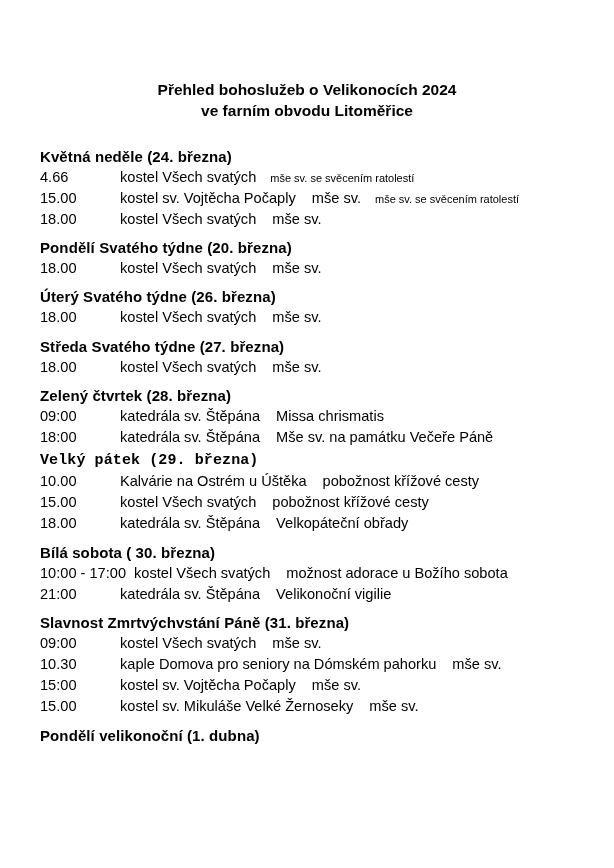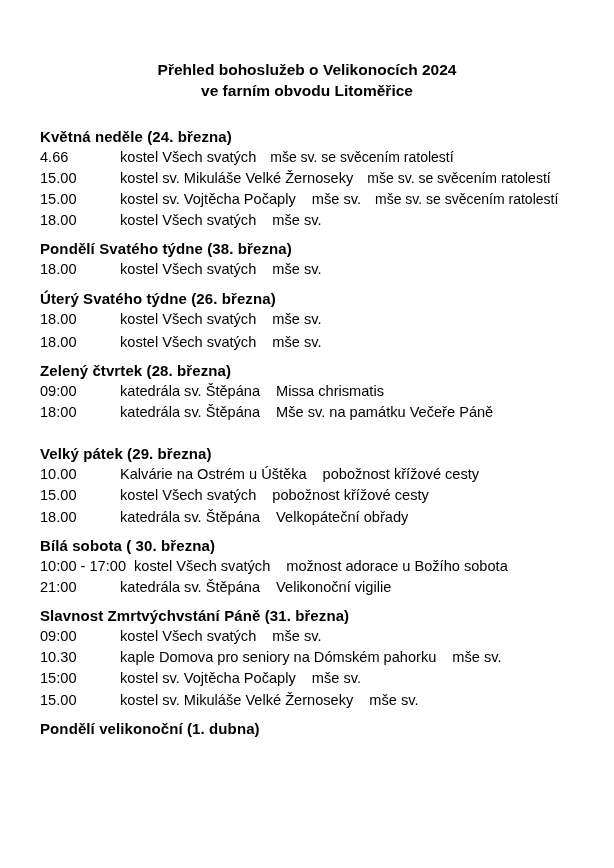--- a/index.html
+++ b/index.html
@@ -12,21 +12,21 @@
     background: #ffffff;
     font-family: "Liberation Sans", sans-serif;
     color: #000000;
     overflow: hidden;
   }
   .page {
     position: relative;
     width: 614px;
     height: 868px;
     box-sizing: border-box;
-    padding: 60px 40px 20px 40px;
+    padding: 80px 40px 20px 40px;
   }
   .title-block {
     text-align: center;
     font-weight: bold;
     font-size: 15.5px;
     line-height: 1.35;
     margin-bottom: 26px;
   }
   .title-line {
     display: block;
@@ -35,21 +35,22 @@
     margin-bottom: 2px;
   }
   .day-heading {
     font-weight: bold;
     font-size: 15px;
     margin-top: 9px;
     margin-bottom: 2px;
     letter-spacing: 0.1px;
   }
   .day-heading.gap-before {
-    margin-top: 22px;
+    margin-top: 4px;
+    font-family: Liberation Mono, monospace;
   }
   .entry {
     font-size: 14.6px;
     line-height: 1.45;
     white-space: nowrap;
     display: block;
   }
   .entry .time {
     display: inline-block;
     min-width: 80px;
@@ -59,53 +60,53 @@
     padding-right: 8px;
   }
   .entry .place {
     display: inline-block;
   }
   .entry .note {
     display: inline-block;
     padding-left: 16px;
   }
   .entry .small-note {
-    font-size: 14px;
+    font-size: 11px;
     display: inline-block;
     padding-left: 14px;
     vertical-align: baseline;
   }
 </style>
 </head>
 <body>
 
 <div class="page">
 
   <div class="title-block">
     <span class="title-line">Přehled bohoslužeb o Velikonocích 2024</span>
     <span class="title-line">ve farním obvodu Litoměřice</span>
   </div>
 
   <div class="content">
       <div class="day-block">
         <div class="day-heading">Květná neděle (24. března)</div>
         <div class="entry"><span class="time">4.66</span><span class="place">kostel Všech svatých</span><span class="small-note">mše sv. se svěcením ratolestí</span></div>
-        <div class="entry"><span class="time">15.00</span><span class="place">kostel sv. Mikuláše Velké Žernoseky</span><span class="small-note">mše sv. se svěcením ratolestí</span></div>
         <div class="entry"><span class="time">15.00</span><span class="place">kostel sv. Vojtěcha Počaply</span><span class="note">mše sv.</span><span class="small-note">mše sv. se svěcením ratolestí</span></div>
         <div class="entry"><span class="time">18.00</span><span class="place">kostel Všech svatých</span><span class="note">mše sv.</span></div>
       </div>
       <div class="day-block">
-        <div class="day-heading">Pondělí Svatého týdne (38. března)</div>
+        <div class="day-heading">Pondělí Svatého týdne (20. března)</div>
         <div class="entry"><span class="time">18.00</span><span class="place">kostel Všech svatých</span><span class="note">mše sv.</span></div>
       </div>
       <div class="day-block">
         <div class="day-heading">Úterý Svatého týdne (26. března)</div>
         <div class="entry"><span class="time">18.00</span><span class="place">kostel Všech svatých</span><span class="note">mše sv.</span></div>
       </div>
       <div class="day-block">
+        <div class="day-heading">Středa Svatého týdne (27. března)</div>
         <div class="entry"><span class="time">18.00</span><span class="place">kostel Všech svatých</span><span class="note">mše sv.</span></div>
       </div>
       <div class="day-block">
         <div class="day-heading">Zelený čtvrtek (28. března)</div>
         <div class="entry"><span class="time">09:00</span><span class="place">katedrála sv. Štěpána</span><span class="note">Missa chrismatis</span></div>
         <div class="entry"><span class="time">18:00</span><span class="place">katedrála sv. Štěpána</span><span class="note">Mše sv. na památku Večeře Páně</span></div>
       </div>
       <div class="day-block">
         <div class="day-heading gap-before">Velký pátek (29. března)</div>
         <div class="entry"><span class="time">10.00</span><span class="place">Kalvárie na Ostrém u Úštěka</span><span class="note">pobožnost křížové cesty</span></div>

